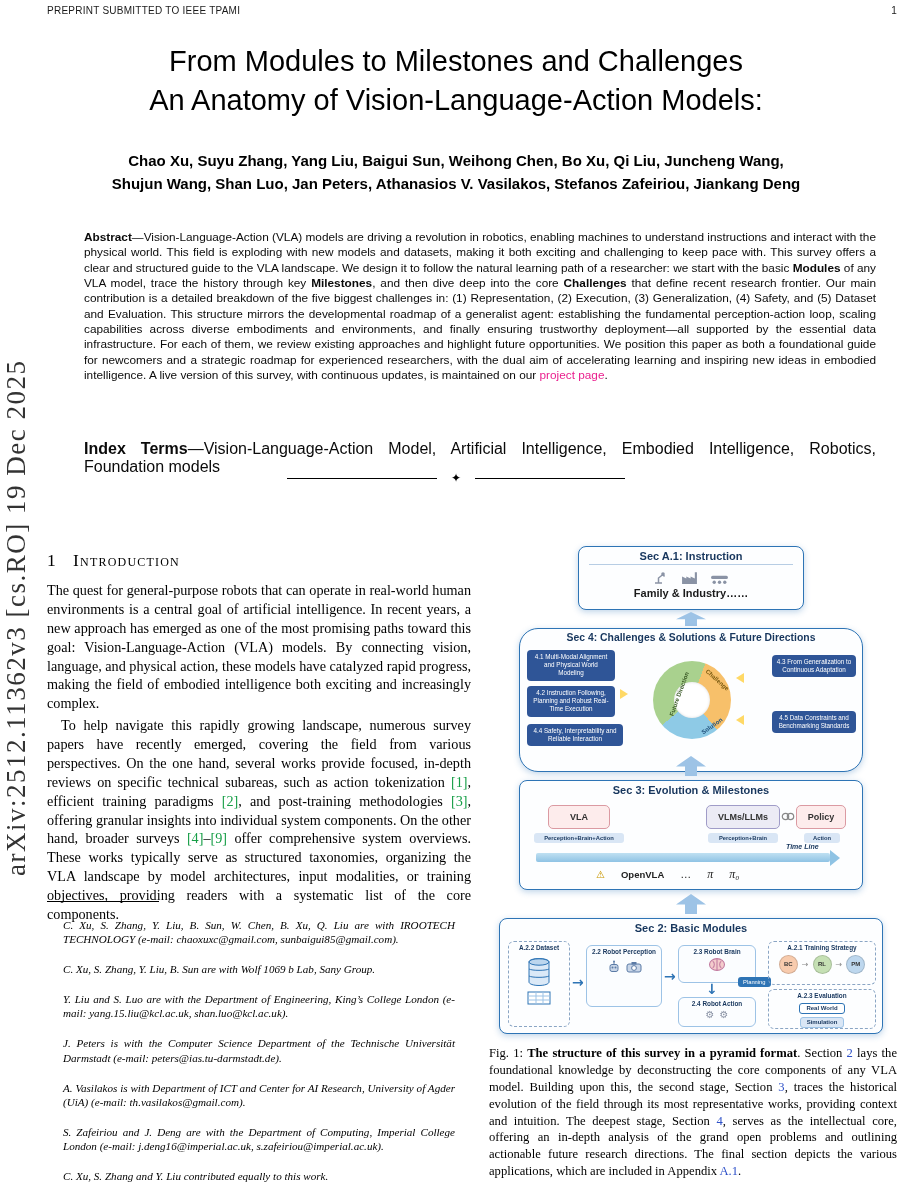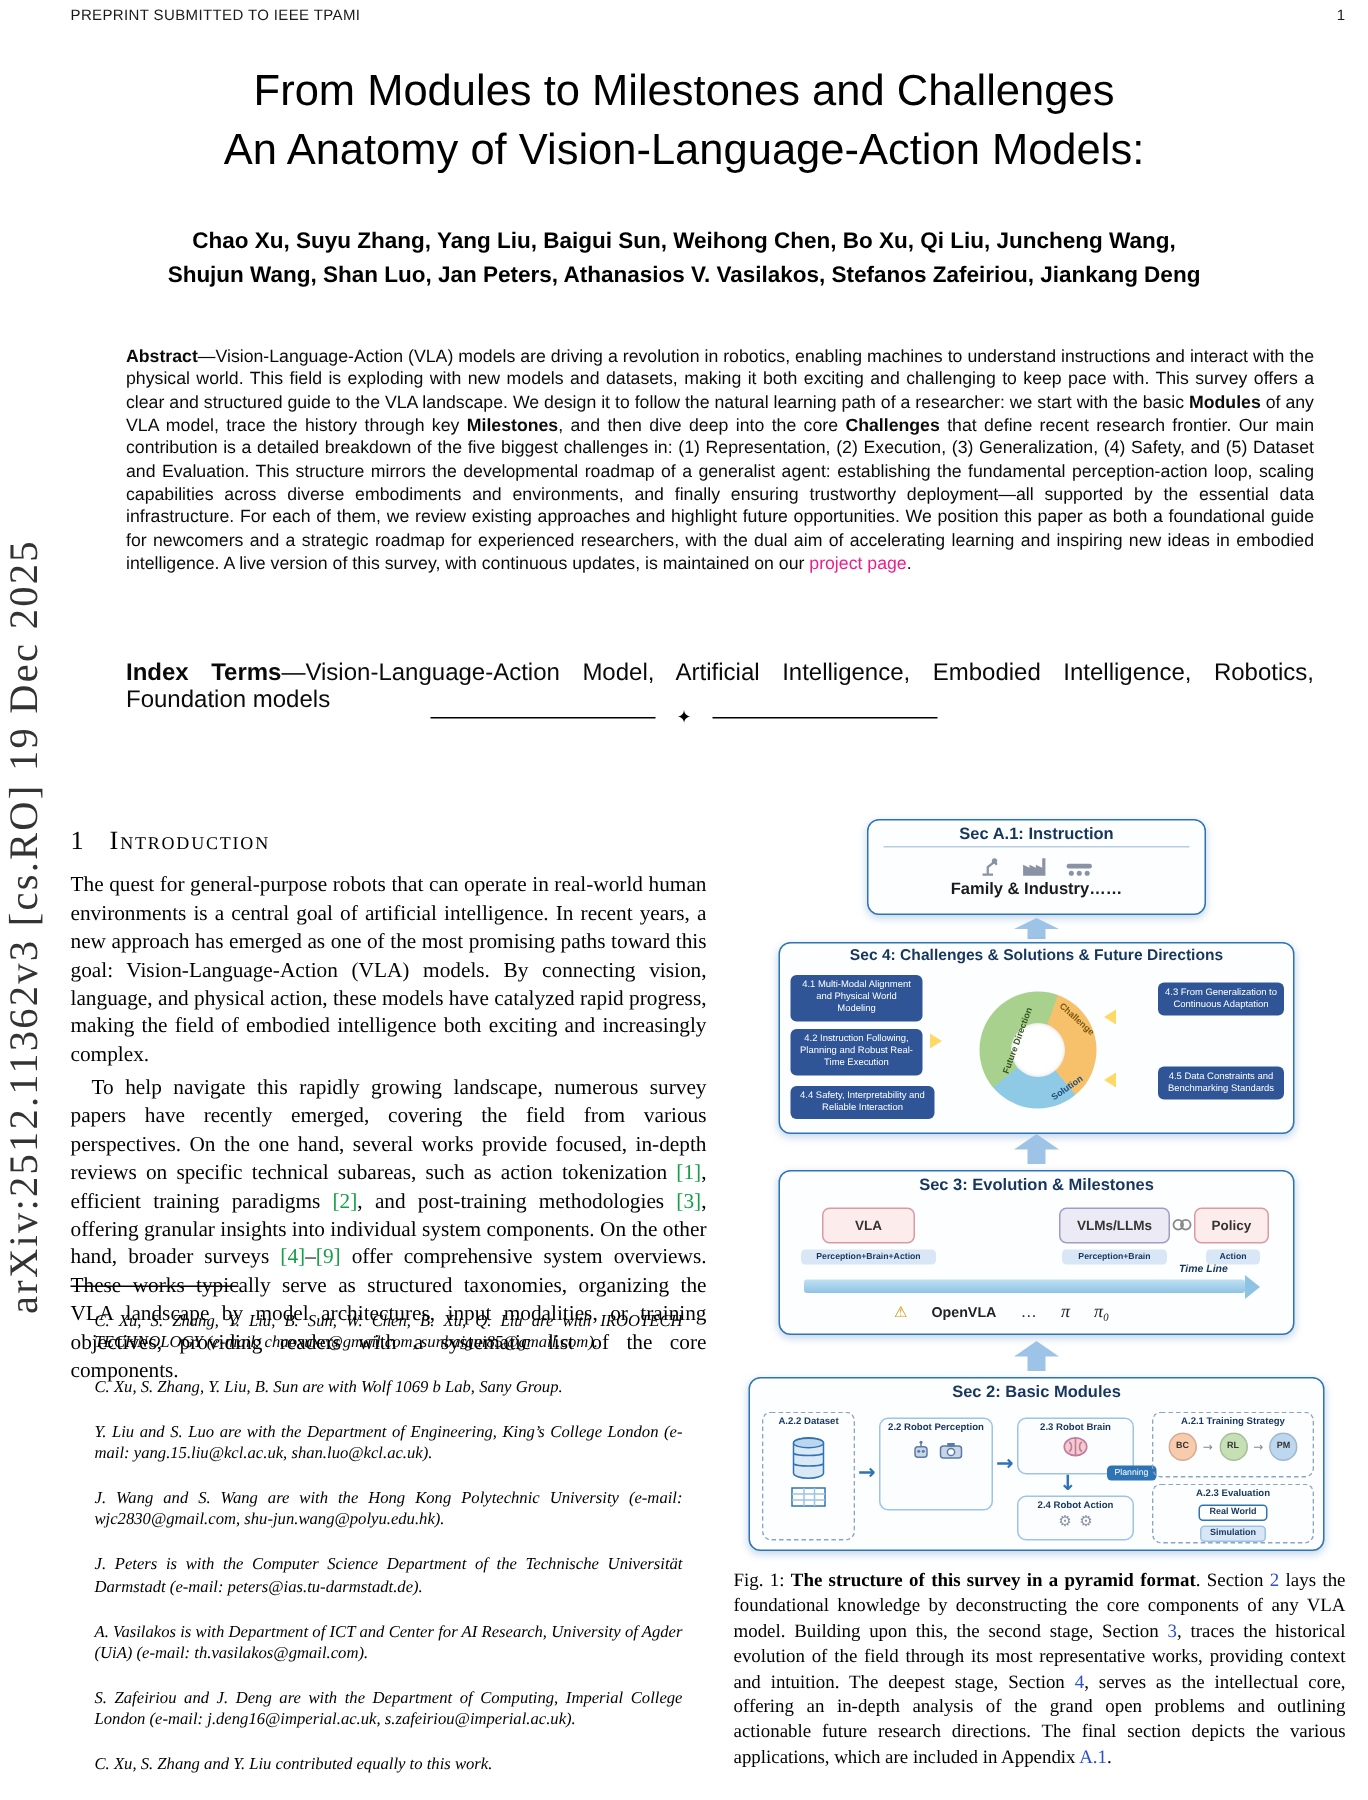--- a/index.html
+++ b/index.html
@@ -146,21 +146,20 @@
       <span class="num">1</span><span class="txt">Introduction</span>
     </h2>
     <p class="body-p">The quest for general-purpose robots that can operate in real-world human environments is a central goal of artificial intelligence. In recent years, a new approach has emerged as one of the most promising paths toward this goal: Vision-Language-Action (VLA) models. By connecting vision, language, and physical action, these models have catalyzed rapid progress, making the field of embodied intelligence both exciting and increasingly complex.</p>
     <p class="body-p indent"><span>To help navigate this rapidly growing landscape, numerous survey papers have recently emerged, covering the field from various perspectives. On the one hand, several works provide focused, in-depth reviews on specific technical subareas, such as action tokenization </span><span class="cite">[1]</span><span>, efficient training paradigms </span><span class="cite">[2]</span><span>, and post-training methodologies </span><span class="cite">[3]</span><span>, offering granular insights into individual system components. On the other hand, broader surveys </span><span class="cite">[4]</span><span>–</span><span class="cite">[9]</span><span> offer comprehensive system overviews. These works typically serve as structured taxonomies, organizing the VLA landscape by model architectures, input modalities, or training objectives, providing readers with a systematic list of the core components.</span></p>
 
     <div class="footnotes">
       <div class="fn-rule"></div>
       <p>C. Xu, S. Zhang, Y. Liu, B. Sun, W. Chen, B. Xu, Q. Liu are with IROOTECH TECHNOLOGY (e-mail: chaoxuxc@gmail.com, sunbaigui85@gmail.com).</p>
       <p>C. Xu, S. Zhang, Y. Liu, B. Sun are with Wolf 1069 b Lab, Sany Group.</p>
       <p>Y. Liu and S. Luo are with the Department of Engineering, King’s College London (e-mail: yang.15.liu@kcl.ac.uk, shan.luo@kcl.ac.uk).</p>
-      <p>J. Wang and S. Wang are with the Hong Kong Polytechnic University (e-mail: wjc2830@gmail.com, shu-jun.wang@polyu.edu.hk).</p>
       <p>J. Peters is with the Computer Science Department of the Technische Universität Darmstadt (e-mail: peters@ias.tu-darmstadt.de).</p>
       <p>A. Vasilakos is with Department of ICT and Center for AI Research, University of Agder (UiA) (e-mail: th.vasilakos@gmail.com).</p>
       <p>S. Zafeiriou and J. Deng are with the Department of Computing, Imperial College London (e-mail: j.deng16@imperial.ac.uk, s.zafeiriou@imperial.ac.uk).</p>
       <p>C. Xu, S. Zhang and Y. Liu contributed equally to this work.</p>
     </div>
   </div>
 
   <div class="col-right">
     <div class="fig-canvas">
 
@@ -179,21 +178,21 @@
               <circle cx="4" cy="9.5" r="1.6" fill="#8a93a5"></circle>
               <circle cx="9" cy="9.5" r="1.6" fill="#8a93a5"></circle>
               <circle cx="14" cy="9.5" r="1.6" fill="#8a93a5"></circle>
             </svg>
         </div>
         <div class="app-label">Family &amp; Industry……</div>
       </div>
 
       <div class="up-arrow" style="left:187px;top:68px;width:30px;height:14px;"></div>
 
-      <div class="fbox" style="left:30px;top:84px;width:344px;height:128px;">
+      <div class="fbox" style="left:30px;top:84px;width:344px;height:144px;border-radius:19px;">
         <div class="ftitle small">Sec 4: Challenges &amp; Solutions &amp; Future Directions</div>
         <div class="sec4-item" style="left:7px;top:21px;width:88px;">4.1 Multi-Modal Alignment and Physical World Modeling</div>
         <div class="sec4-item" style="left:7px;top:57px;width:88px;">4.2 Instruction Following, Planning and Robust Real-Time Execution</div>
         <div class="sec4-item" style="left:7px;top:95px;width:96px;">4.4 Safety, Interpretability and Reliable Interaction</div>
         <div class="sec4-item" style="left:252px;top:26px;width:84px;">4.3 From Generalization to Continuous Adaptation</div>
         <div class="sec4-item" style="left:252px;top:82px;width:84px;">4.5 Data Constraints and Benchmarking Standards</div>
 
         <div class="donut" style="left:133px;top:32px;"></div>
         <span class="donut-label" style="left:136px;top:62px;transform:rotate(-70deg);color:#375623;">Future Direction</span>
         <span class="donut-label" style="left:183px;top:48px;transform:rotate(42deg);color:#7a5a10;">Challenge</span>

